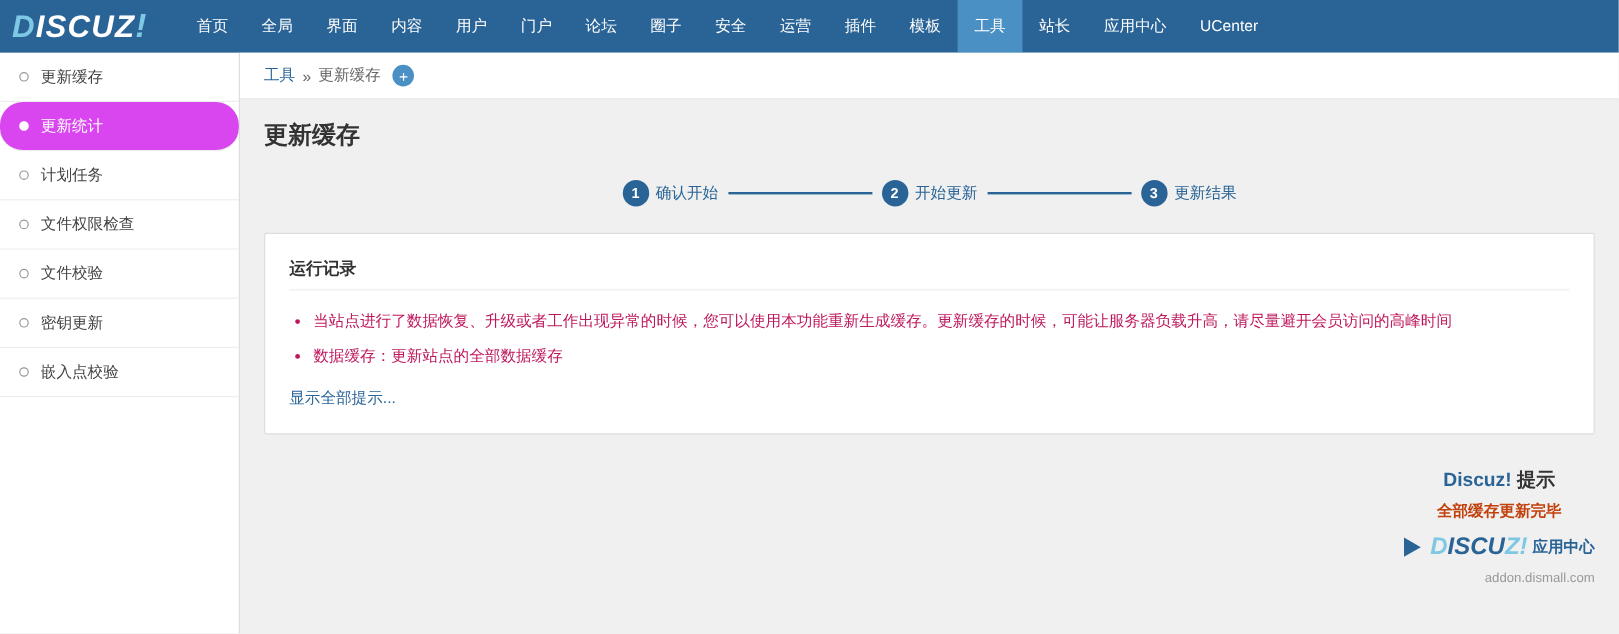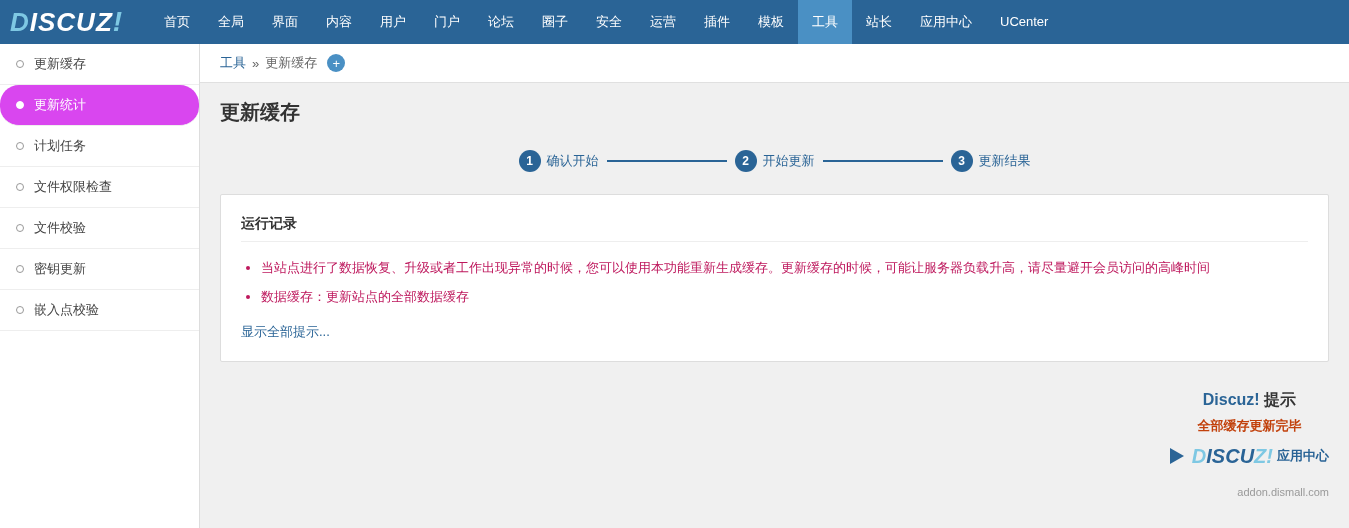--- a/index.html
+++ b/index.html
@@ -224,21 +224,21 @@
       font-style: italic;
       color: #2a6496;
     }
     .discuz-banner-logo span { color: #7ec8e3; }
     .discuz-bang { color: #f90; font-style: italic; font-weight: bold; }
     .discuz-banner-text {
       font-size: 13px;
       color: #2a6496;
       font-weight: bold;
     }
-    .banner-sub { font-size: 11px; color: #999; text-align: right; margin-top: 18px; }
+    .banner-sub { font-size: 11px; color: #999; text-align: right; margin-top: 8px; }
 
     
     .arrow-icon {
       width: 0; height: 0;
       border-top: 8px solid transparent;
       border-bottom: 8px solid transparent;
       border-left: 14px solid #2a6496;
       display: inline-block;
       margin-right: 4px;
     }

